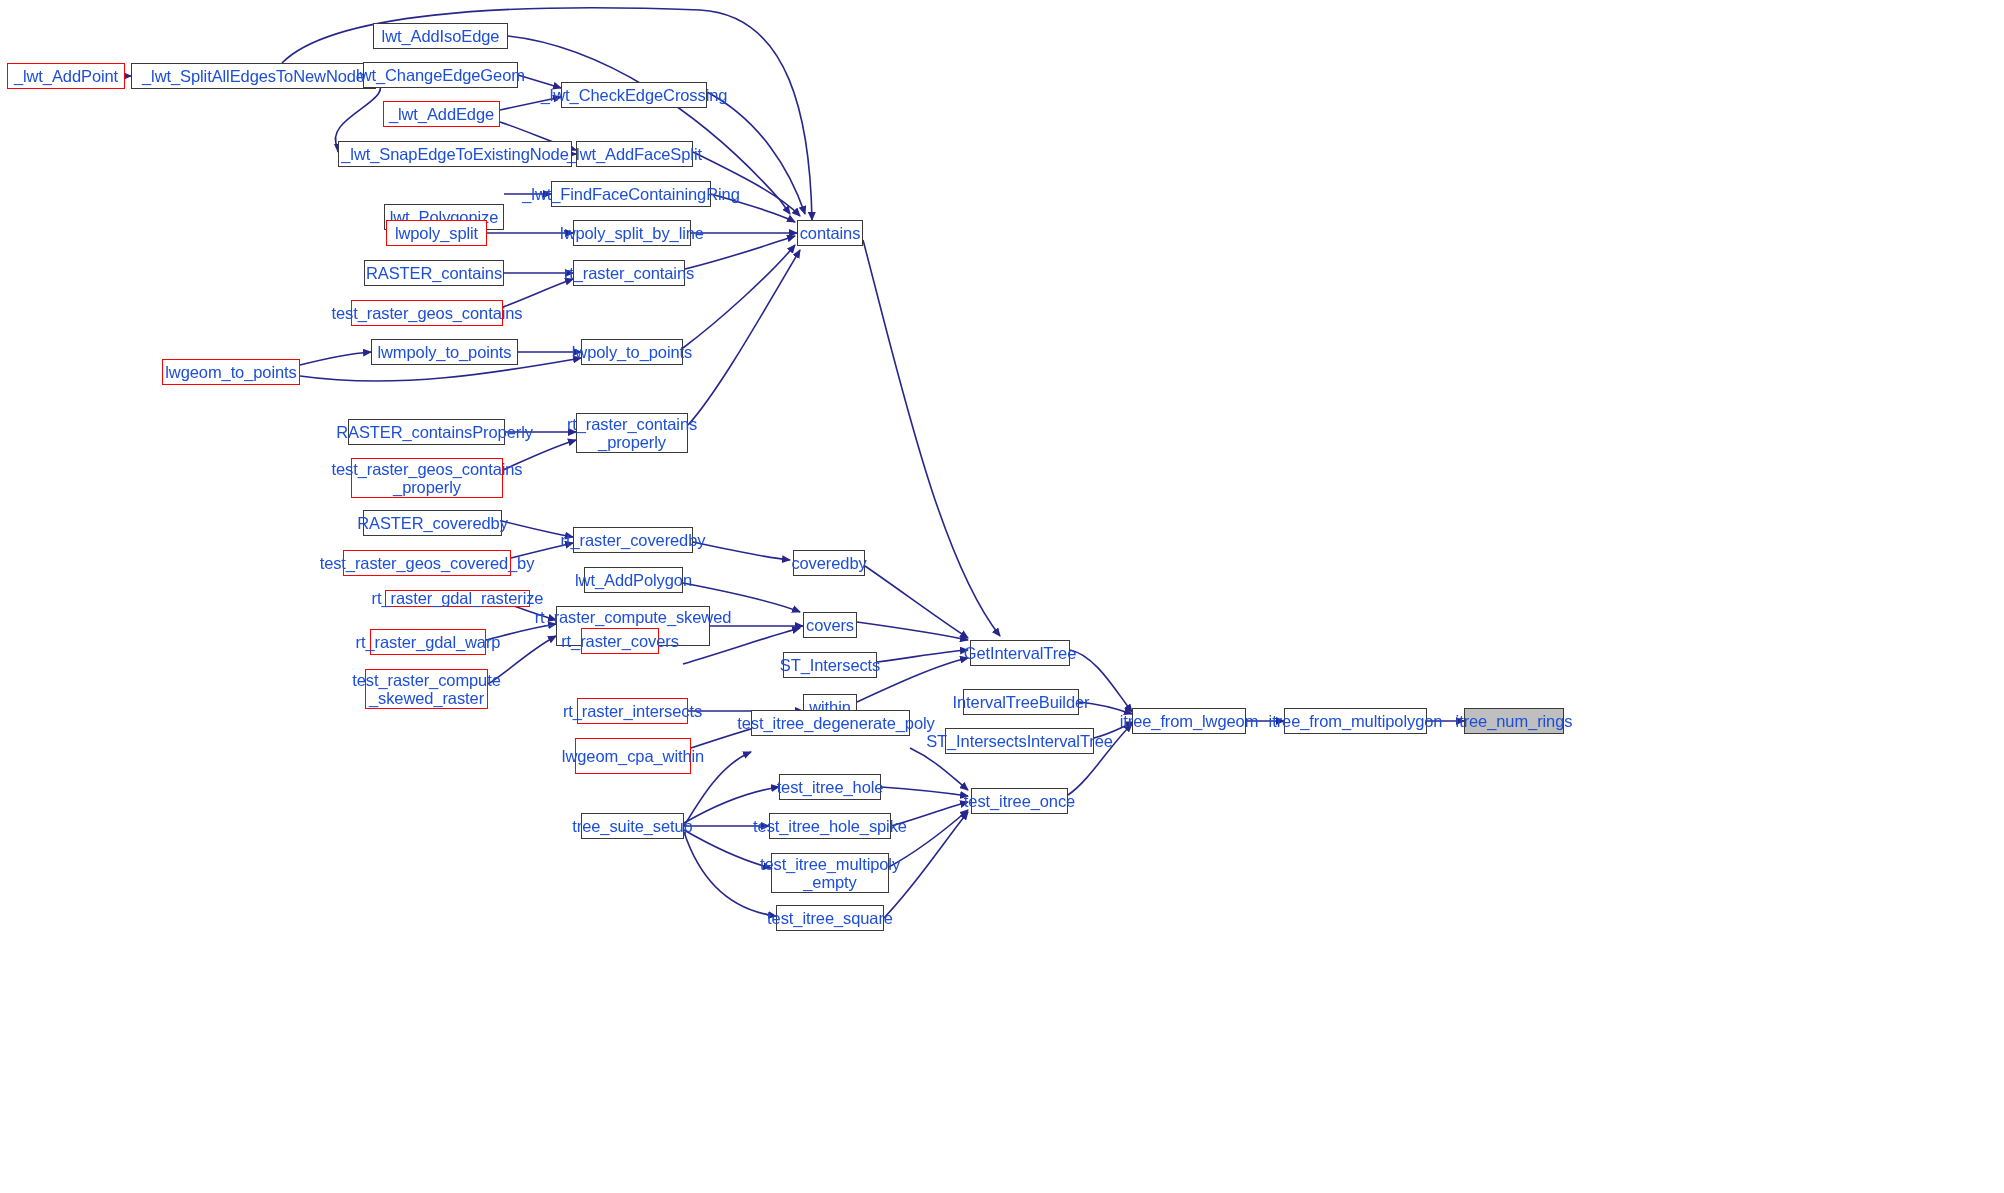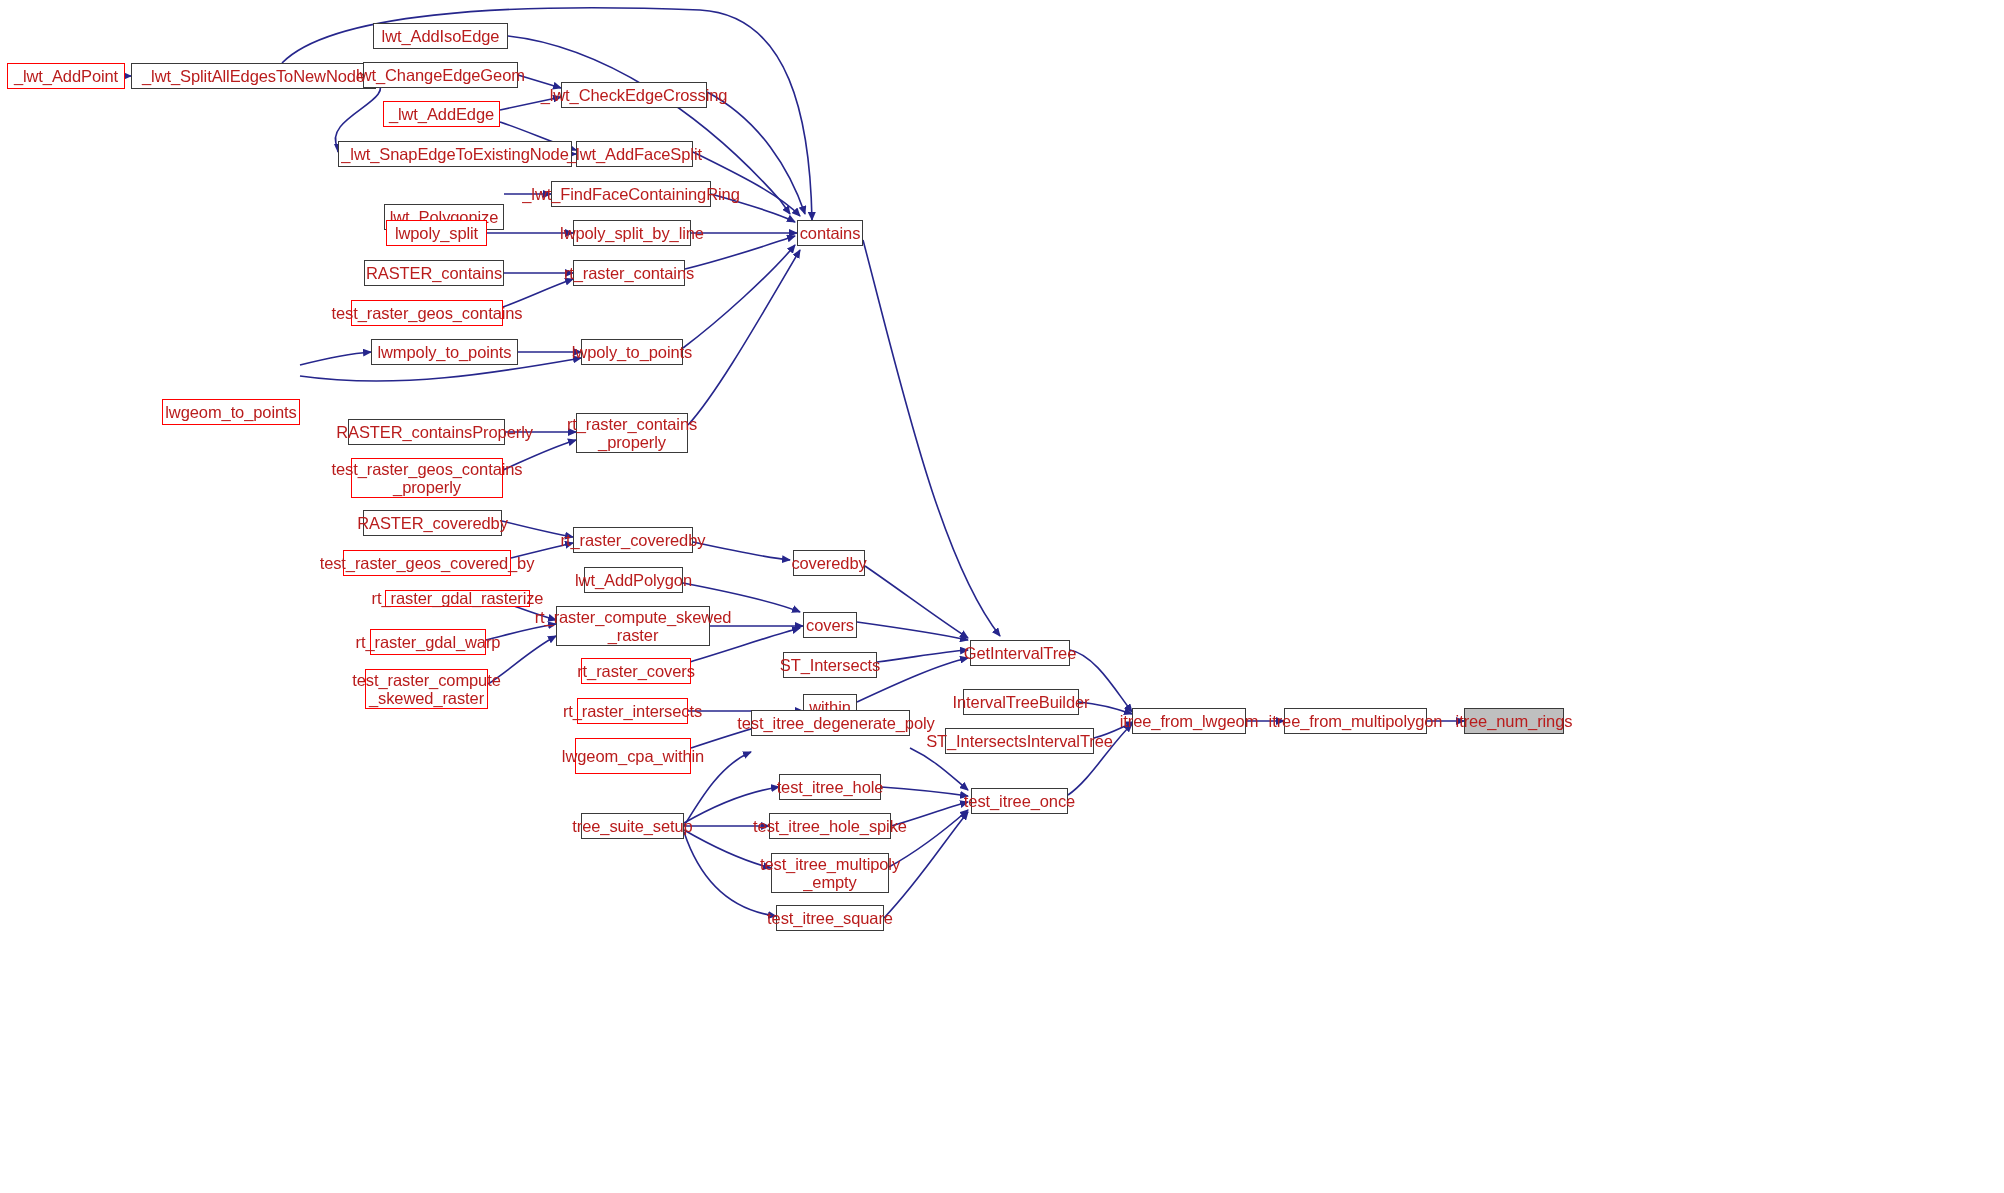--- a/index.html
+++ b/index.html
@@ -24,21 +24,21 @@
     pointer-events: none;
   }
   .node {
     position: absolute;
     box-sizing: border-box;
     display: flex;
     align-items: center;
     justify-content: center;
     text-align: center;
     background: #ffffff;
-    color: #b91c1c;
+    color: #1d4ed8;
     font-size: 16.5px;
     line-height: 1.12;
     letter-spacing: -0.1px;
     white-space: pre-line;
     padding: 0 4px;
     z-index: 2;
   }
   .node.black {
     border: 1.6px solid #3a3a3a;
   }
@@ -125,21 +125,21 @@
       <div class="node black" style="left: 131px; top: 63px; width: 245px; height: 26px;">_lwt_SplitAllEdgesToNewNode</div>
       <div class="node black" style="left: 373px; top: 23px; width: 135px; height: 26px;">lwt_AddIsoEdge</div>
       <div class="node black" style="left: 363px; top: 62px; width: 155px; height: 26px;">lwt_ChangeEdgeGeom</div>
       <div class="node red" style="left: 383px; top: 101px; width: 117px; height: 26px;">_lwt_AddEdge</div>
       <div class="node black" style="left: 338px; top: 141px; width: 234px; height: 26px;">_lwt_SnapEdgeToExistingNode</div>
       <div class="node black" style="left: 384px; top: 181px; width: 120px; height: 26px; margin-top: 23px;">lwt_Polygonize</div>
       <div class="node red" style="left: 386px; top: 220px; width: 101px; height: 26px;">lwpoly_split</div>
       <div class="node black" style="left: 364px; top: 260px; width: 140px; height: 26px;">RASTER_contains</div>
       <div class="node red" style="left: 351px; top: 300px; width: 152px; height: 26px;">test_raster_geos_contains</div>
       <div class="node black" style="left: 371px; top: 339px; width: 147px; height: 26px;">lwmpoly_to_points</div>
-      <div class="node red" style="left: 162px; top: 359px; width: 138px; height: 26px; margin-top: 40px;">lwgeom_to_points</div>
+      <div class="node red" style="left: 162px; top: 359px; width: 138px; height: 26px;">lwgeom_to_points</div>
       <div class="node black" style="left: 348px; top: 419px; width: 157px; height: 26px; padding-left: 20px;">RASTER_containsProperly</div>
       <div class="node red" style="left: 351px; top: 458px; width: 152px; height: 40px;">test_raster_geos_contains
 _properly</div>
       <div class="node black" style="left: 363px; top: 510px; width: 139px; height: 26px;">RASTER_coveredby</div>
       <div class="node red" style="left: 343px; top: 550px; width: 168px; height: 26px;">test_raster_geos_covered_by</div>
       <div class="node red" style="left: 366px; top: 590px; width: 145px; height: 17px; margin-left: 19px;">rt_raster_gdal_rasterize</div>
       <div class="node red" style="left: 370px; top: 629px; width: 116px; height: 26px;">rt_raster_gdal_warp</div>
       <div class="node red" style="left: 365px; top: 669px; width: 123px; height: 40px;">test_raster_compute
 _skewed_raster</div>
       <div class="node black" style="left: 561px; top: 82px; width: 146px; height: 26px;">_lwt_CheckEdgeCrossing</div>
@@ -148,21 +148,21 @@
       <div class="node black" style="left: 797px; top: 220px; width: 66px; height: 26px;">contains</div>
       <div class="node black" style="left: 573px; top: 220px; width: 118px; height: 26px;">lwpoly_split_by_line</div>
       <div class="node black" style="left: 573px; top: 260px; width: 112px; height: 26px;">rt_raster_contains</div>
       <div class="node black" style="left: 581px; top: 339px; width: 102px; height: 26px;">lwpoly_to_points</div>
       <div class="node black" style="left: 576px; top: 413px; width: 112px; height: 40px;">rt_raster_contains
 _properly</div>
       <div class="node black" style="left: 573px; top: 527px; width: 120px; height: 26px;">rt_raster_coveredby</div>
       <div class="node black" style="left: 584px; top: 567px; width: 99px; height: 26px;">lwt_AddPolygon</div>
       <div class="node black" style="left: 556px; top: 606px; width: 154px; height: 40px;">rt_raster_compute_skewed
 _raster</div>
-      <div class="node red" style="left: 581px; top: 658px; width: 110px; height: 26px;">rt_raster_covers</div>
+      <div class="node red" style="left: 581px; top: 628px; width: 78px; height: 26px;">rt_raster_covers</div>
       <div class="node red" style="left: 577px; top: 698px; width: 111px; height: 26px;">rt_raster_intersects</div>
       <div class="node red" style="left: 575px; top: 738px; width: 116px; height: 36px;">lwgeom_cpa_within</div>
       <div class="node black" style="left: 581px; top: 813px; width: 103px; height: 26px;">tree_suite_setup</div>
       <div class="node black" style="left: 793px; top: 550px; width: 72px; height: 26px;">coveredby</div>
       <div class="node black" style="left: 803px; top: 612px; width: 54px; height: 26px;">covers</div>
       <div class="node black" style="left: 783px; top: 652px; width: 94px; height: 26px;">ST_Intersects</div>
       <div class="node black" style="left: 803px; top: 694px; width: 54px; height: 26px;">within</div>
       <div class="node black" style="left: 751px; top: 710px; width: 159px; height: 26px; padding-left: 15px;">test_itree_degenerate_poly</div>
       <div class="node black" style="left: 779px; top: 774px; width: 102px; height: 26px;">test_itree_hole</div>
       <div class="node black" style="left: 769px; top: 813px; width: 122px; height: 26px;">test_itree_hole_spike</div>

